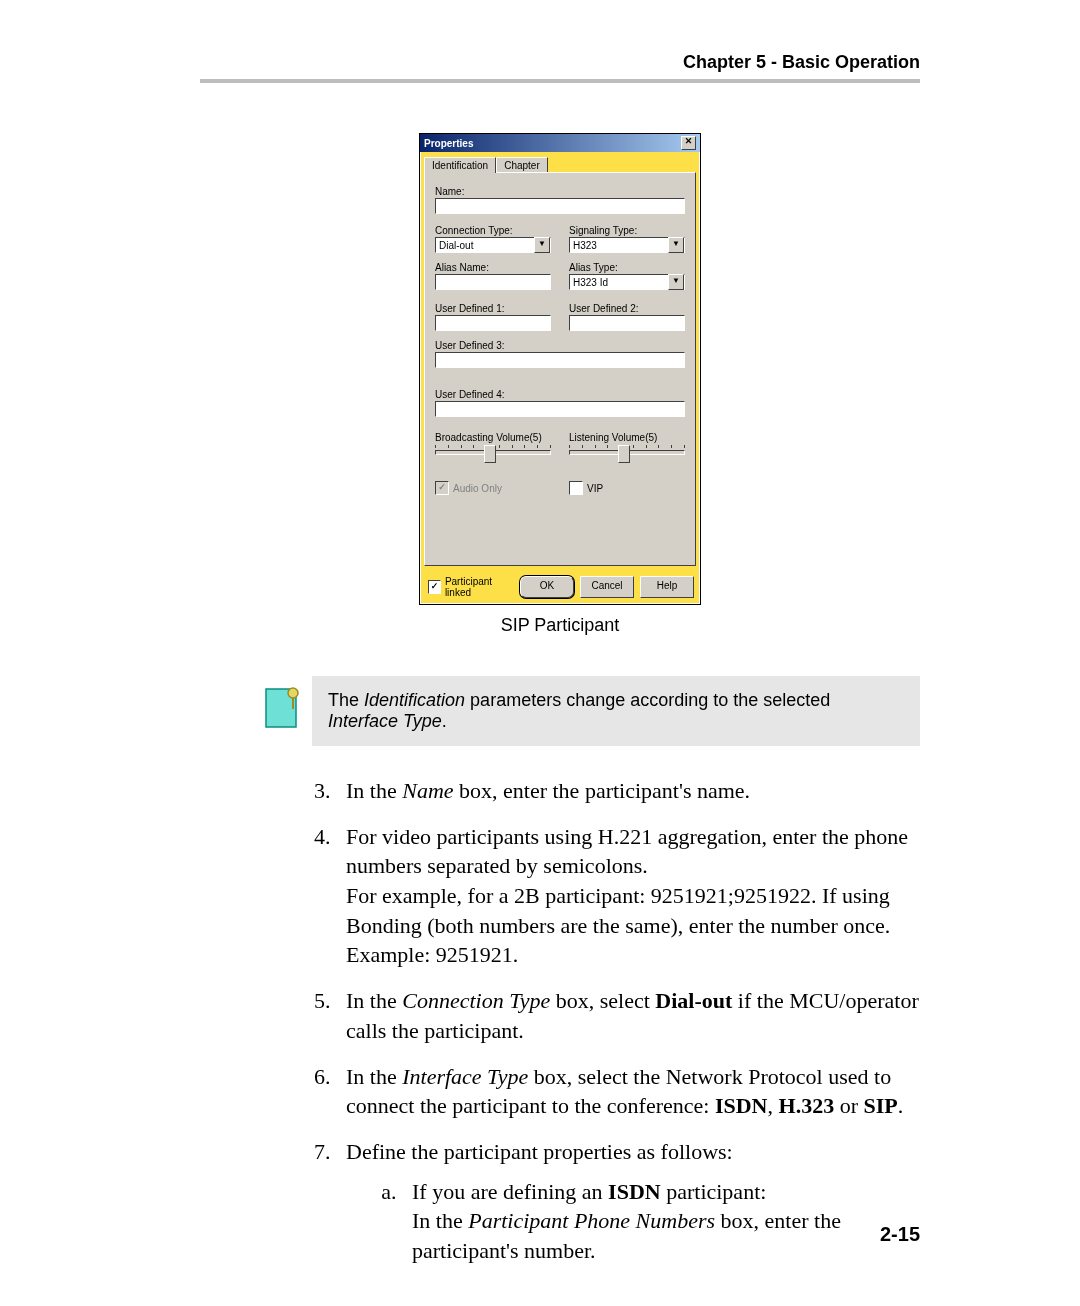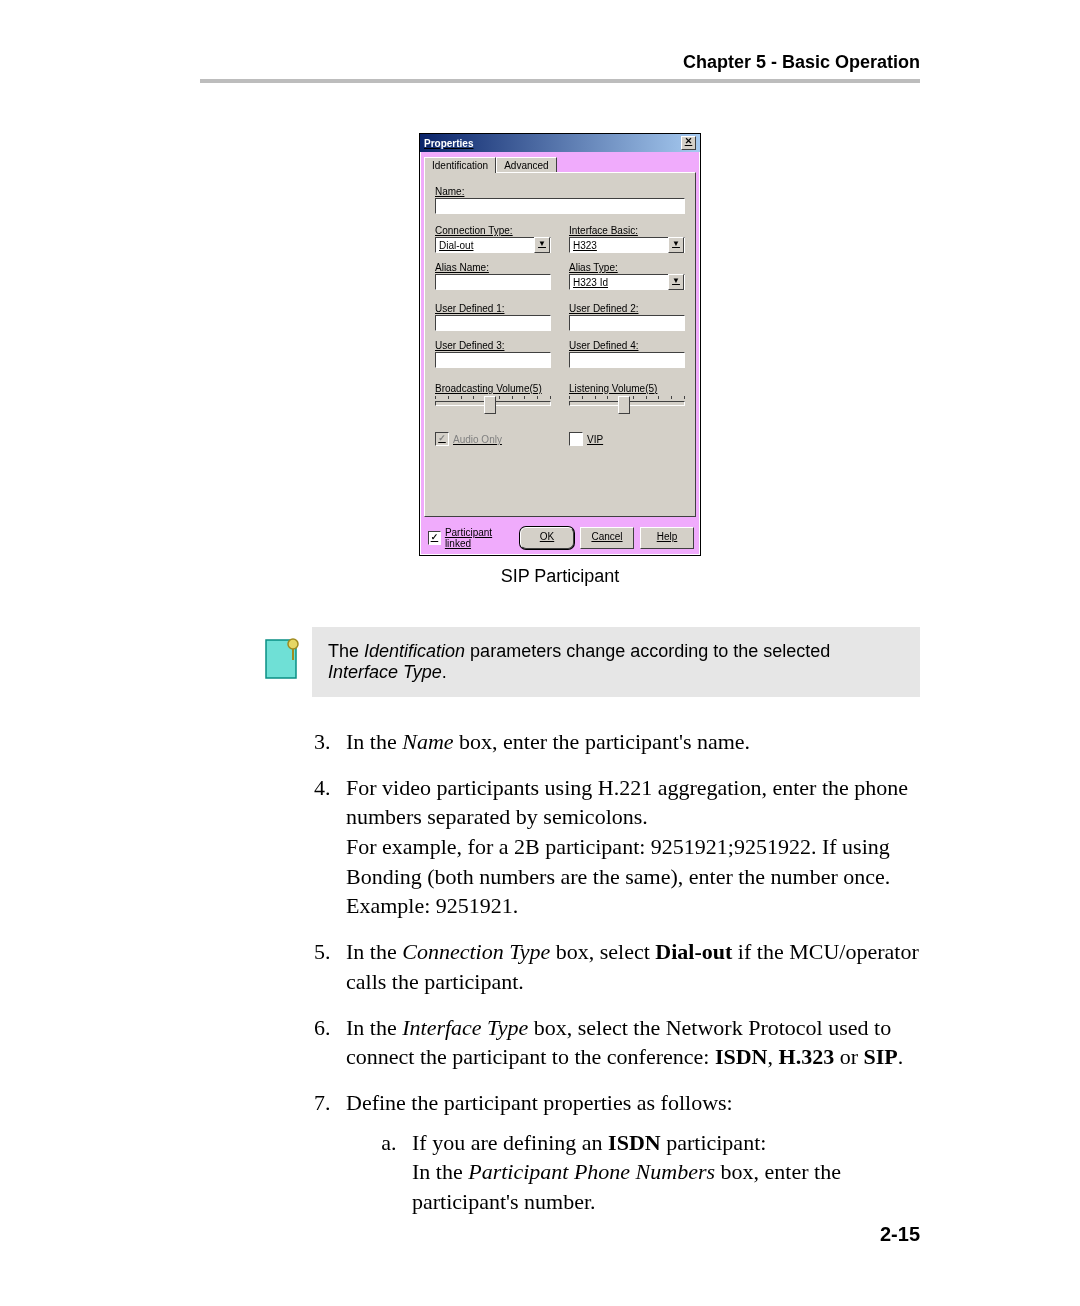--- a/index.html
+++ b/index.html
@@ -27,26 +27,25 @@
     margin: 0 0 50px 0;
   }
   .screenshot-wrap {
     text-align: center;
     margin-bottom: 10px;
   }
   .dlg {
     display: inline-block;
     text-align: left;
     width: 280px;
-    background: #f0abfc;
+    background: #fde047;
     border: 1px solid #000;
     box-shadow: 0 0 0 1px #fff inset;
     font: 10px Tahoma, Arial, sans-serif;
     color: #000;
-    text-decoration: underline;
   }
   .dlg-title {
     background: linear-gradient(to right, #0a246a, #a6caf0);
     color: #fff;
     font: bold 10px Tahoma, Arial, sans-serif;
     padding: 2px 4px;
     display: flex;
     justify-content: space-between;
     align-items: center;
   }
@@ -184,35 +183,35 @@
   <div class="header-line">Chapter 5 - Basic Operation</div>
   <hr class="header-rule">
 
   <div class="screenshot-wrap">
     <div class="dlg">
       <div class="dlg-title">
         <span>Properties</span>
         <span class="dlg-close">✕</span>
       </div>
       <div class="dlg-tabs">
-        <span class="tab active">Identification</span><span class="tab inactive">Advanced</span>
+        <span class="tab active">Identification</span><span class="tab inactive">Chapter</span>
       </div>
       <div class="tab-body">
         <span class="lbl">Name:</span>
         <input class="txt" value="" style="">
         <div class="row2" style="margin-top:8px;">
           <div>
             <span class="lbl">Connection Type:</span>
             <div class="sel">
               <span>Dial-out</span>
               <span class="arrow">▼</span>
             </div>
           </div>
           <div>
-            <span class="lbl">Interface Basic:</span>
+            <span class="lbl">Signaling Type:</span>
             <div class="sel">
               <span>H323</span>
               <span class="arrow">▼</span>
             </div>
           </div>
         </div>
         <div class="row2" style="margin-top:6px;">
           <div>
             <span class="lbl">Alias Name:</span>
             <input class="txt" value="" style="">
@@ -228,21 +227,21 @@
         <div class="row2" style="margin-top:10px;">
           <div>
             <span class="lbl">User Defined 1:</span>
             <input class="txt" value="" style="">
           </div>
           <div>
             <span class="lbl">User Defined 2:</span>
             <input class="txt" value="" style="">
           </div>
         </div>
-        <div class="row2" style="margin-top:6px;">
+        <div class="row2" style="margin-top:6px;flex-direction:column;">
           <div>
             <span class="lbl">User Defined 3:</span>
             <input class="txt" value="" style="">
           </div>
           <div>
             <span class="lbl">User Defined 4:</span>
             <input class="txt" value="" style="">
           </div>
         </div>
         <div class="row2" style="margin-top:12px;">

